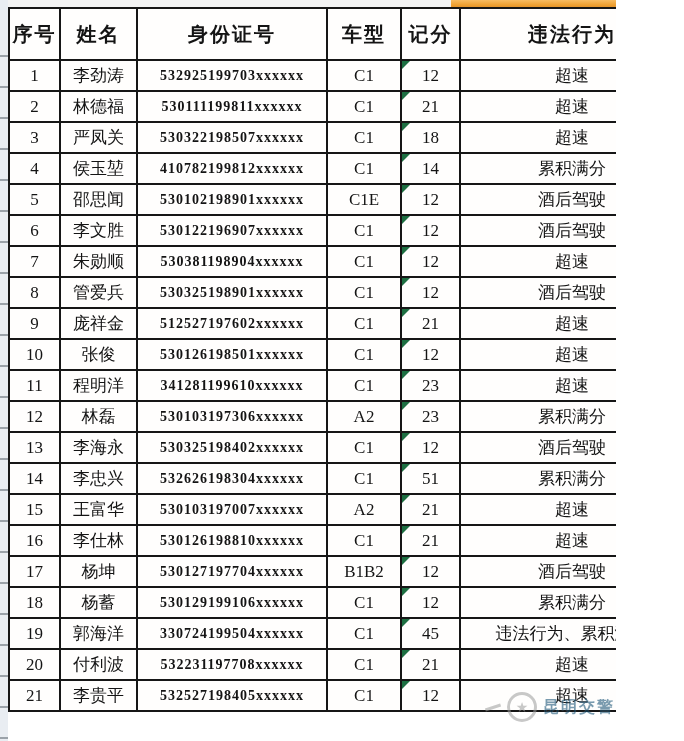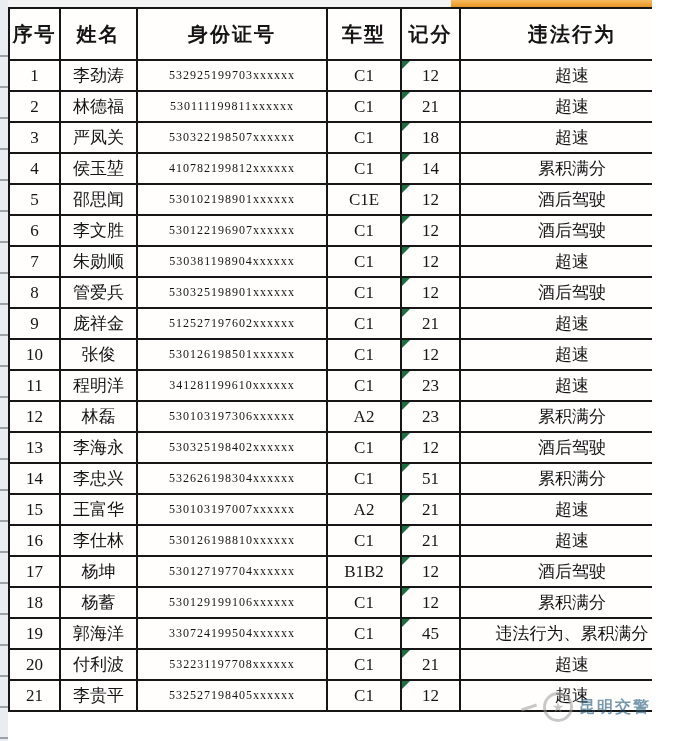--- a/index.html
+++ b/index.html
@@ -3,21 +3,20 @@
 <meta charset="utf-8">
 <style>
   html,body{margin:0;padding:0;background:#ffffff;}
   #screen{
     position:relative;
     width:616px;height:741px;
     overflow:hidden;
     background:#ffffff;
     font-family:"Liberation Serif","DejaVu Serif",serif;
     color:#141414;
-    padding-left:36px;
   }
   
   .left-gutter{
     position:absolute;left:0;top:0;width:8px;height:741px;
     background:#e9edf2;
     background-image:repeating-linear-gradient(180deg,
       transparent 0px, transparent 29px,
       rgba(90,100,110,.55) 29px, rgba(90,100,110,.55) 31px);
     background-position:0 26px;
   }
@@ -53,21 +52,21 @@
   }
   .grid th{
     height:50px;
     font-size:20px;font-weight:bold;
     letter-spacing:2px;
   }
   .grid td{
     height:29px;
     font-size:17px;
   }
-  td.cell-id{font-size:12px;letter-spacing:1px;}
+  td.cell-id{font-size:14px;letter-spacing:1px;font-weight:bold;}
   td.cell-points{position:relative;}
   .err-tri{
     position:absolute;left:0;top:0;width:0;height:0;
     border-top:8px solid #1d6f42;
     border-right:8px solid transparent;
   }
   
   .watermark{
     position:absolute;top:692px;right:1px;
     display:flex;align-items:center;gap:6px;

